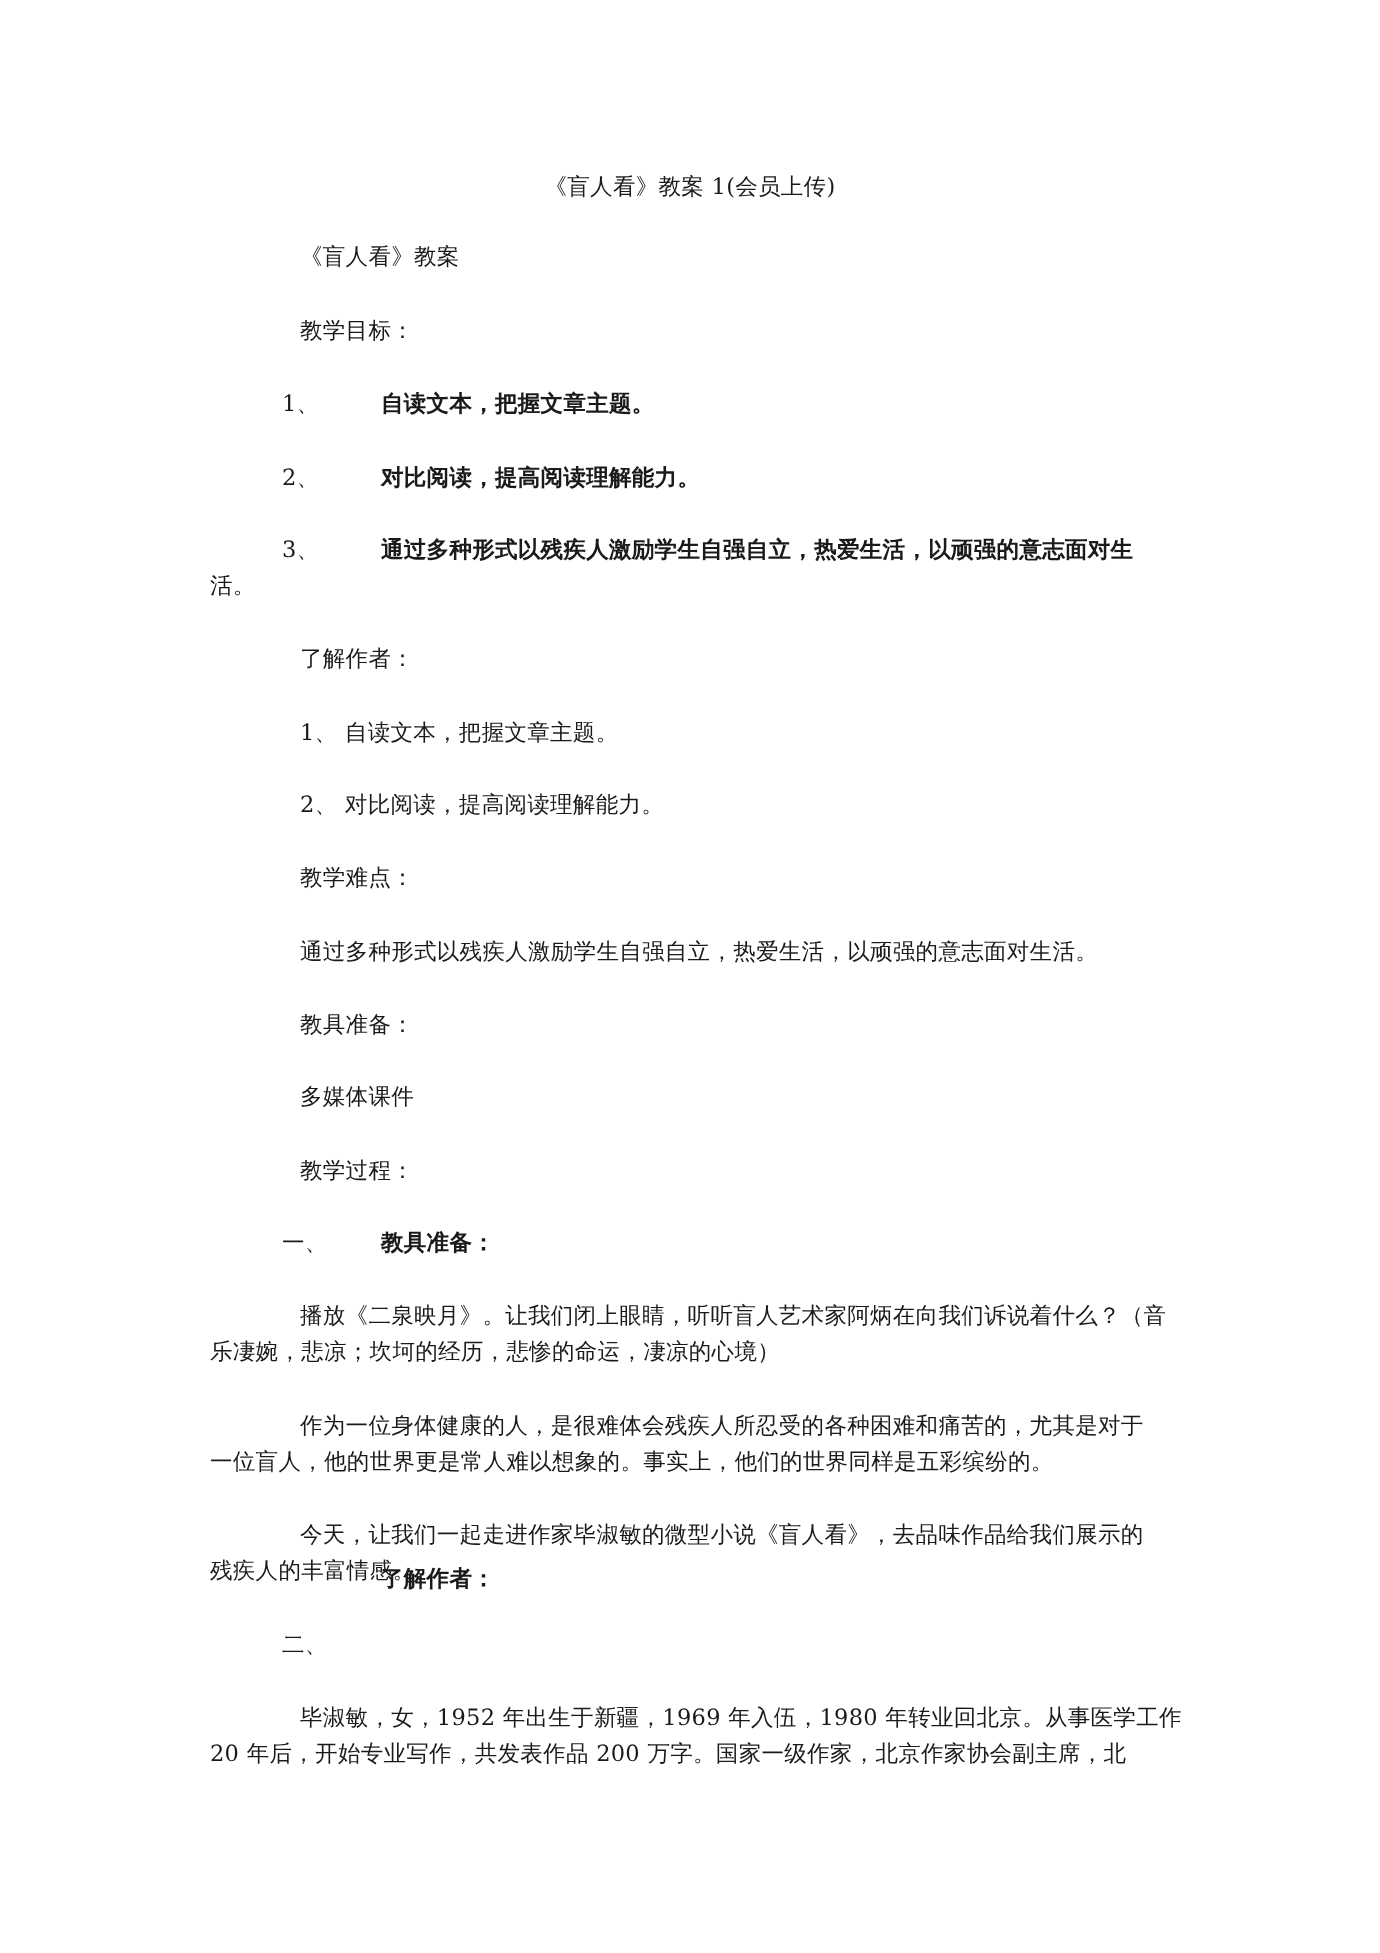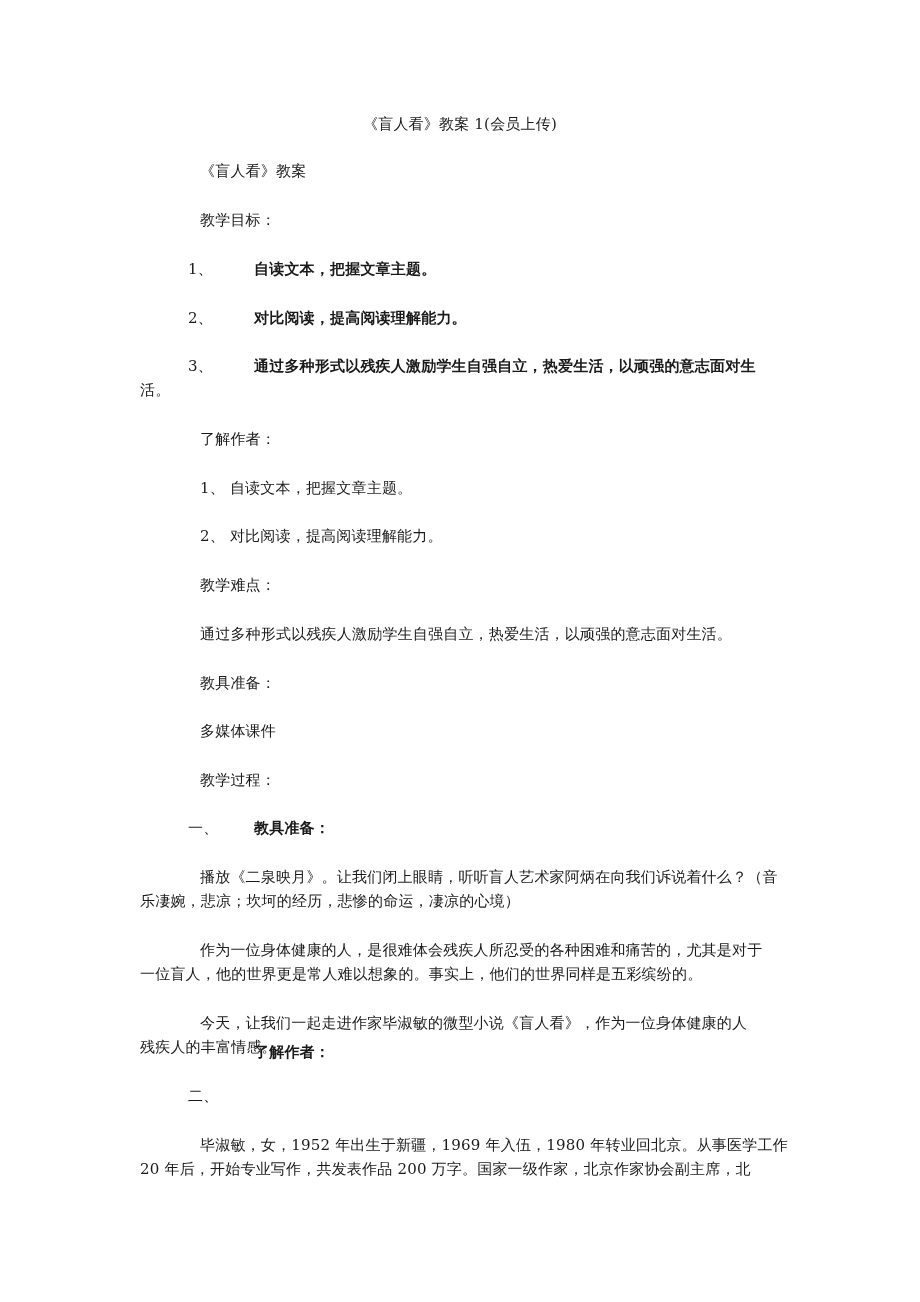--- a/index.html
+++ b/index.html
@@ -43,21 +43,21 @@
 
   <div class="ln num" style="top:820px">一、</div>
   <div class="ln numtext" style="top:820px">教具准备：</div>
 
   <div class="ln ind" style="top:869px">播放《二泉映月》。让我们闭上眼睛，听听盲人艺术家阿炳在向我们诉说着什么？（音</div>
   <div class="ln full" style="top:893px">乐凄婉，悲凉；坎坷的经历，悲惨的命运，凄凉的心境）</div>
 
   <div class="ln ind" style="top:942px">作为一位身体健康的人，是很难体会残疾人所忍受的各种困难和痛苦的，尤其是对于</div>
   <div class="ln full" style="top:966px">一位盲人，他的世界更是常人难以想象的。事实上，他们的世界同样是五彩缤纷的。</div>
 
-  <div class="ln ind" style="top:1015px">今天，让我们一起走进作家毕淑敏的微型小说《盲人看》，作为一位身体健康的人</div>
+  <div class="ln ind" style="top:1015px">今天，让我们一起走进作家毕淑敏的微型小说《盲人看》，去品味作品给我们展示的</div>
   <div class="ln full" style="top:1039px">残疾人的丰富情感。</div>
 
   <div class="ln num" style="top:1088px">二、</div>
   <div class="ln numtext" style="top:1044px">了解作者：</div>
 
   <div class="ln ind" style="top:1137px">毕淑敏，女，1952 年出生于新疆，1969 年入伍，1980 年转业回北京。从事医学工作</div>
   <div class="ln full" style="top:1161px">20 年后，开始专业写作，共发表作品 200 万字。国家一级作家，北京作家协会副主席，北</div>
 </div>
 
 </body></html>

